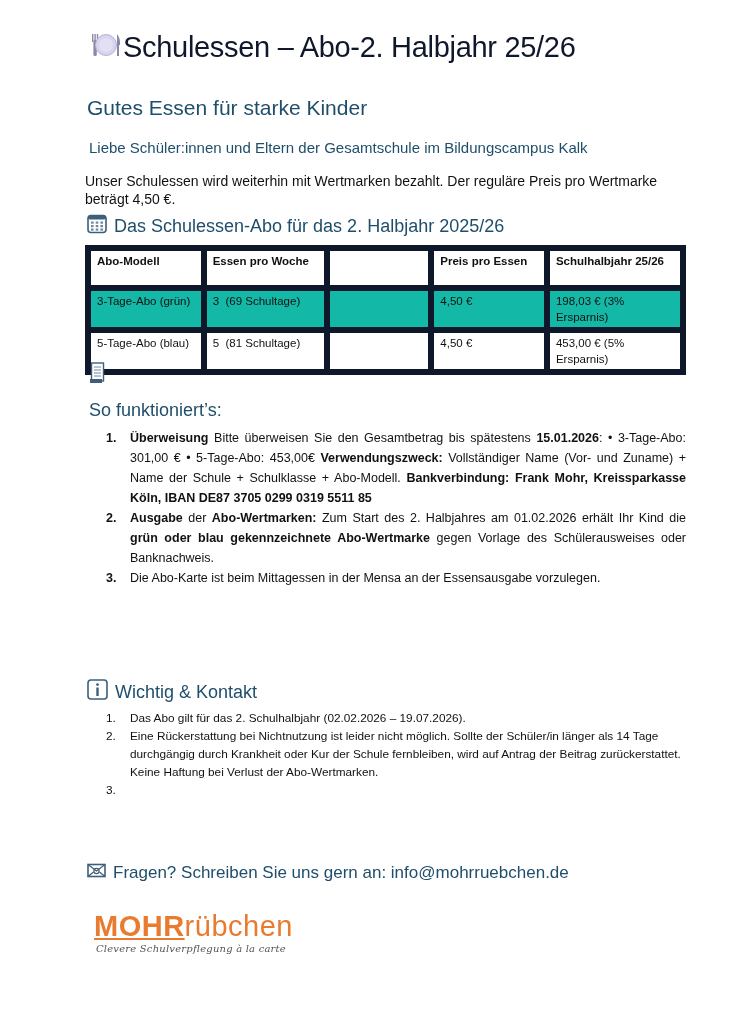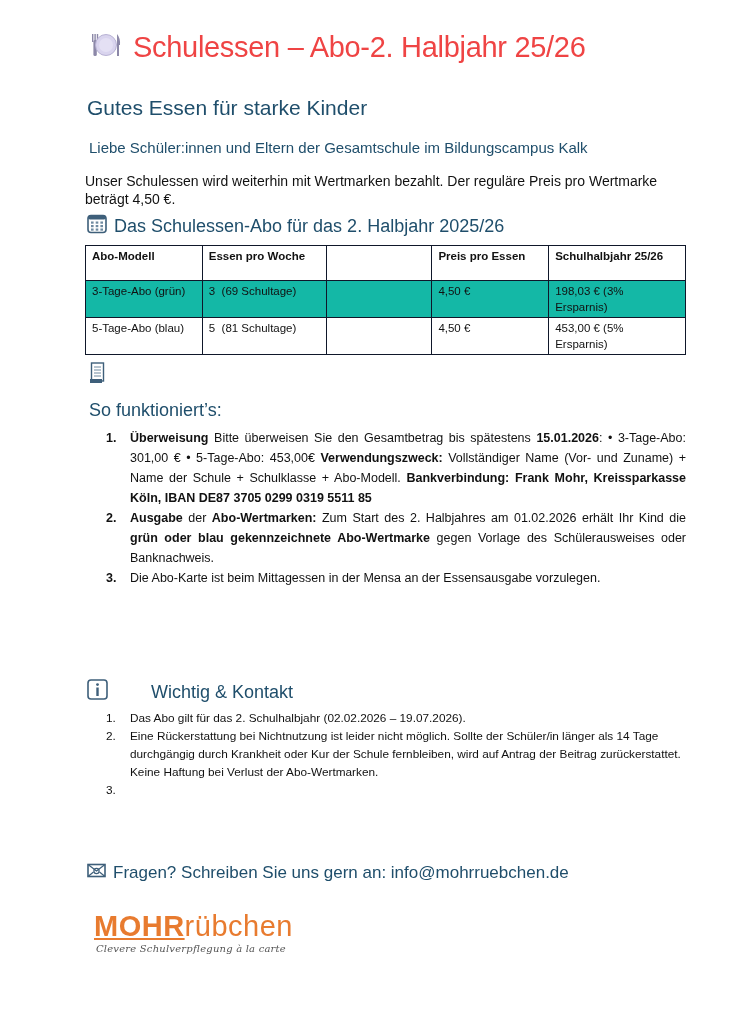--- a/index.html
+++ b/index.html
@@ -1,30 +1,30 @@
 <!DOCTYPE html>
 <html><head>
 <meta charset="utf-8">
 <style>
   html, body { margin: 0; padding: 0; background: #ffffff; }
   body { width: 735px; height: 1030px; position: relative; overflow: hidden; font-family: "Liberation Sans", sans-serif; color: #111; }
   .page { position: absolute; left: 0; top: 0; width: 735px; height: 1030px; }
 
   .title { position: absolute; left: 89px; top: 30px; display: flex; align-items: center; }
-  .title .ttl { font-size: 29px; color: #ef4444; letter-spacing: -0.3px; margin-left: 10px; }
+  .title .ttl { font-size: 29px; color: #0f172a; letter-spacing: -0.3px; }
 
   .h1 { position: absolute; left: 87px; top: 96px; font-size: 21px; color: #1f4e6b; }
   .h2sub { position: absolute; left: 89px; top: 139px; font-size: 15px; color: #1f4e6b; }
   .intro { position: absolute; left: 85px; top: 172px; width: 610px; font-size: 14px; line-height: 18px; color: #111; }
 
   .sec { position: absolute; left: 87px; display: flex; align-items: center; font-size: 18px; color: #1f4e6b; }
   .sec .lbl { margin-left: 7px; }
 
   table.abo { position: absolute; left: 85px; top: 245px; width: 601px; border-collapse: collapse; font-size: 11.5px; color: #111; }
-  table.abo td, table.abo th { border: 1px solid #0f172a; padding: 3px 6px 2px 6px; vertical-align: top; text-align: left; line-height: 15.5px; }
+  table.abo td, table.abo th { border: 6px solid #0f172a; padding: 3px 6px 2px 6px; vertical-align: top; text-align: left; line-height: 15.5px; }
   table.abo th { font-weight: bold; height: 29px; background: #fff; }
   table.abo tr.alt td { background: #14b8a6; }
   table.abo td { height: 30px; }
 
   .howto-h { position: absolute; left: 89px; top: 400px; font-size: 18px; color: #1f4e6b; }
   ol.steps { position: absolute; left: 106px; top: 428px; width: 580px; margin: 0; padding: 0; list-style: none; font-size: 12.5px; line-height: 20px; color: #111; }
   ol.steps li { position: relative; padding-left: 24px; text-align: justify; }
   ol.steps li .num { position: absolute; left: 0; top: 0; font-weight: bold; }
   b { font-weight: bold; }
 
@@ -141,21 +141,21 @@
     <li>
       <span class="num">2.</span>
       <b>Ausgabe</b><span> der </span><b>Abo-Wertmarken:</b><span> Zum Start des 2. Halbjahres am 01.02.2026 erhält Ihr Kind die </span><b>grün oder blau gekennzeichnete Abo-Wertmarke</b><span> gegen Vorlage des Schülerausweises oder Banknachweis.</span>
     </li>
     <li>
       <span class="num">3.</span>
       <span>Die Abo-Karte ist beim Mittagessen in der Mensa an der Essensausgabe vorzulegen.</span>
     </li>
   </ol>
 
-  <div class="sec" style="top:679px;gap:36px;">
+  <div class="sec" style="top:679px;">
     <span>
       <svg width="21" height="21" viewBox="0 0 21 21">
         <rect x="1" y="1" width="19" height="19" rx="3" fill="#fff" stroke="#3e5f7a" stroke-width="1.6"></rect>
         <circle cx="10.5" cy="5.6" r="1.4" fill="#3e5f7a"></circle>
         <rect x="9.3" y="8.5" width="2.4" height="8.5" fill="#3e5f7a"></rect>
       </svg>
     </span>
     <span class="lbl">Wichtig &amp; Kontakt</span>
   </div>
 

